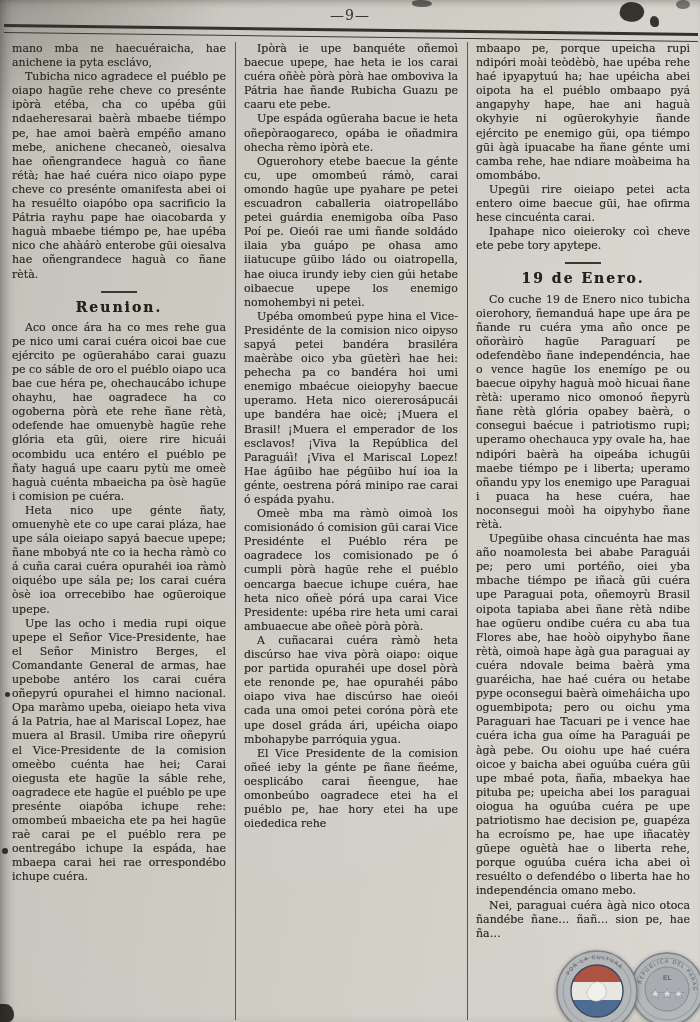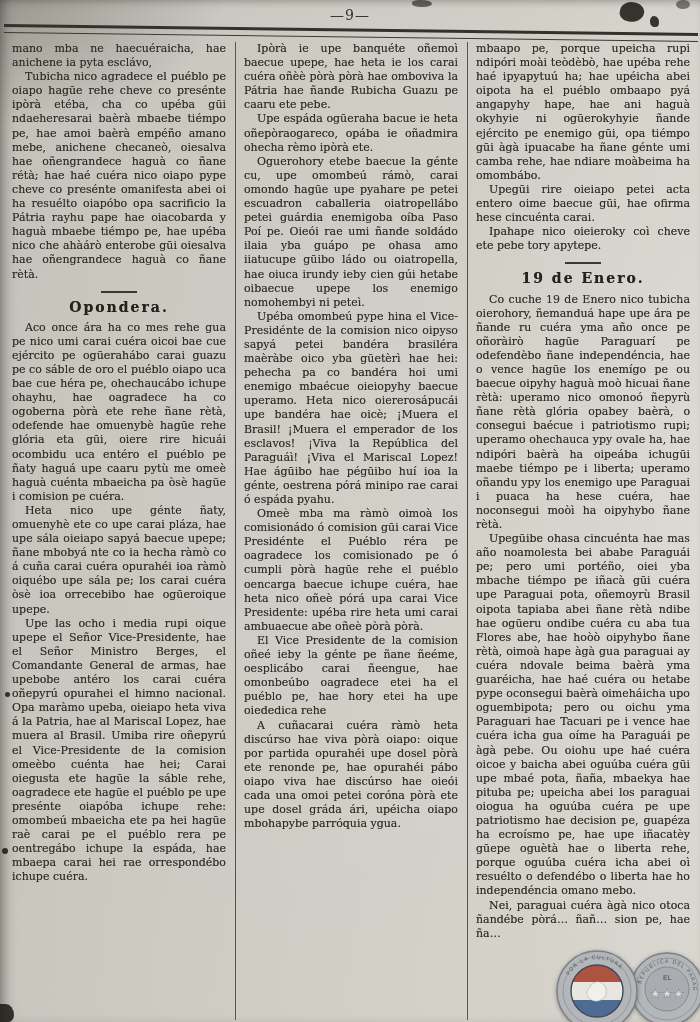--- a/index.html
+++ b/index.html
@@ -62,53 +62,53 @@
   <div class="ink-blob dot-a"></div>
   <div class="ink-blob dot-b"></div>
   <div class="ink-blob corner-mark"></div>
 
   <div class="columns">
 
     <div class="col">
       <p class="cont">mano mba ne haecuéraicha, hae anichene ia pyta esclávo,</p>
       <p>Tubicha nico agradece el puéblo pe oiapo hagūe rehe cheve co presénte ipòrà etéba, cha co upéba gūi ndaeheresarai baèrà mbaebe tiémpo pe, hae amoi baèrà empéño amano mebe, anichene checaneò, oiesalva hae oñengrandece haguà co ñane rétà; hae haé cuéra nico oiapo pype cheve co presénte omanifesta abei oi ha resuélto oiapóbo opa sacrificio la Pátria rayhu pape hae oiacobarda y haguà mbaebe tiémpo pe, hae upéba nico che ahàárò enterobe gūi oiesalva hae oñengrandece haguà co ñane rètà.</p>
       <div class="sep"></div>
-      <h2 class="section-heading">Opondera.</h2>
+      <h2 class="section-heading">Reunion.</h2>
       <p>Aco once ára ha co mes rehe gua pe nico umi carai cuéra oicoi bae cue ejército pe ogūerahábo carai guazu pe co sáble de oro el puéblo oiapo uca bae cue héra pe, ohechaucábo ichupe ohayhu, hae oagradece ha co ogoberna pòrà ete rehe ñane rètà, odefende hae omuenybè hagūe rehe glória eta gūi, oiere rire hicuái ocombidu uca entéro el puéblo pe ñaty haguá upe caaru pytù me omeè haguà cuénta mbaeicha pa òsè hagūe i comision pe cuéra.</p>
       <p>Heta nico upe génte ñaty, omuenyhè ete co upe carai pláza, hae upe sála oieiapo sapyá baecue upepe; ñane mbobyá nte co ia hecha ràmò co á cuña carai cuéra opurahéi ioa ràmò oiquébo upe sála pe; los carai cuéra òsè ioa orrecebibo hae ogūeroique upepe.</p>
       <p>Upe las ocho i media rupi oique upepe el Señor Vice-Presidente, hae el Señor Ministro Berges, el Comandante General de armas, hae upebobe antéro los carai cuéra oñepyrú opurahei el himno nacional. Opa maràmo upeba, oieiapo heta viva á la Patria, hae al Mariscal Lopez, hae muera al Brasil. Umiba rire oñepyrú el Vice-Presidente de la comision omeèbo cuénta hae hei; Carai oiegusta ete hagūe la sáble rehe, oagradece ete hagūe el puéblo pe upe presénte oiapóba ichupe rehe: omombeú mbaeicha ete pa hei hagūe raè carai pe el puéblo rera pe oentregábo ichupe la espáda, hae mbaepa carai hei rae orrespondébo ichupe cuéra.</p>
     </div>
 
     <div class="gutter">
       <div class="col-rule"></div>
     </div>
 
     <div class="col">
       <p>Ipòrà ie upe banquéte oñemoì baecue upepe, hae heta ie los carai cuéra oñèè pòrà pòrà hae omboviva la Pátria hae ñande Rubicha Guazu pe caaru ete pebe.</p>
       <p>Upe espáda ogūeraha bacue ie heta oñepòraogareco, opába ie oñadmira ohecha rèmo ipòrà ete.</p>
       <p>Oguerohory etebe baecue la génte cu, upe omombeú rámò, carai omondo hagūe upe pyahare pe petei escuadron caballeria oiatropellábo petei guárdia enemigoba oíba Paso Poí pe. Oieói rae umi ñande soldádo ilaia yba guápo pe ohasa amo iiatucupe gūibo ládo ou oiatropella, hae oiuca irundy ieby cien gúi hetabe oibaecue upepe los enemigo nomohembyi ni peteì.</p>
       <p>Upéba omombeú pype hina el Vice-Presidénte de la comision nico oipyso sapyá petei bandéra brasiléra maèràbe oico yba gūetèrì hae hei: pehecha pa co bandéra hoi umi enemigo mbaécue oieiopyhy baecue uperamo. Heta nico oiererosápucái upe bandéra hae oicè; ¡Muera el Brasil! ¡Muera el emperador de los esclavos! ¡Viva la República del Paraguáì! ¡Viva el Mariscal Lopez! Hae ágūibo hae pégūibo huí ioa la génte, oestrena pórá minipo rae carai ó espáda pyahu.</p>
       <p>Omeè mba ma ràmò oimoà los comisionádo ó comision gūi carai Vice Presidénte el Puéblo réra pe oagradece los comisionado pe ó cumpli pòrà hagūe rehe el puéblo oencarga baecue ichupe cuéra, hae heta nico oñeè pórá upa carai Vice Presidente: upéba rire heta umi carai ambuaecue abe oñeè pòrà pòrà.</p>
+      <p>A cuñacarai cuéra ràmò heta discúrso hae viva pòrà oiapo: oique por partida opurahéi upe dosel pòrà ete renonde pe, hae opurahéi pábo oiapo viva hae discúrso hae oieói cada una omoi petei coróna pòrà ete upe dosel gráda ári, upéicha oiapo mbohapybe parróquia ygua.</p>
       <p>El Vice Presidente de la comision oñeé ieby la génte pe ñane ñeéme, oesplicábo carai ñeengue, hae omonbeúbo oagradece etei ha el puéblo pe, hae hory etei ha upe oiededica rehe</p>
-      <p>A cuñacarai cuéra ràmò heta discúrso hae viva pòrà oiapo: oique por partida opurahéi upe dosel pòrà ete renonde pe, hae opurahéi pábo oiapo viva hae discúrso hae oieói cada una omoi petei coróna pòrà ete upe dosel gráda ári, upéicha oiapo mbohapybe parróquia ygua.</p>
     </div>
 
     <div class="gutter">
       <div class="col-rule"></div>
     </div>
 
     <div class="col">
       <p class="cont">mbaapo pe, porque upeicha rupi ndipóri moài teòdèbò, hae upéba rehe haé ipyapytuú ha; hae upéicha abei oipota ha el puéblo ombaapo pyá angapyhy hape, hae ani haguà okyhyie ni ogūerokyhyie ñande ejército pe enemigo gūi, opa tiémpo gūi àgà ipuacabe ha ñane génte umi camba rehe, hae ndiare moàbeima ha omombábo.</p>
       <p>Upegūi rire oieiapo petei acta entero oime baecue gūi, hae ofirma hese cincuénta carai.</p>
       <p>Ipahape nico oieieroky coì cheve ete pebe tory apytepe.</p>
       <div class="sep"></div>
       <h2 class="section-heading">19 de Enero.</h2>
       <p>Co cuche 19 de Enero nico tubicha oierohory, ñemanduá hape upe ára pe ñande ru cuéra yma año once pe oñoràirò hagūe Paraguarí pe odefendèbo ñane independéncia, hae o vence hagūe los enemígo pe ou baecue oipyhy haguà moò hicuai ñane rètà: uperamo nico omonoó ñepyrù ñane rètà glória opabey baèrà, o consegui baécue i patriotismo rupi; uperamo ohechauca ypy ovale ha, hae ndipóri baèrà ha oipeába ichugūi maebe tiémpo pe i liberta; uperamo oñandu ypy los enemigo upe Paraguai i puaca ha hese cuéra, hae noconsegui moòì ha oipyhybo ñane rètà.</p>
       <p>Upegūibe ohasa cincuénta hae mas año noamolesta bei ababe Paraguái pe; pero umi portéño, oiei yba mbache tiémpo pe iñacà gūi cuéra upe Paraguai pota, oñemoyrù Brasil oipota tapiaba abei ñane rètà ndibe hae ogūeru ondibe cuéra cu aba tua Flores abe, hae hoòò oipyhybo ñane rètà, oimoà hape àgà gua paraguai ay cuéra ndovale beima baèrà yma guaréicha, hae haé cuéra ou hetabe pype oconsegui baèrà oimeháicha upo oguembipota; pero ou oichu yma Paraguari hae Tacuari pe i vence hae cuéra icha gua oíme ha Paraguái pe àgà pebe. Ou oiohu upe haé cuéra oicoe y baicha abei oguúba cuéra gūi upe mbaé pota, ñaña, mbaekya hae pituba pe; upeicha abei los paraguai oiogua ha oguúba cuéra pe upe patriotismo hae decision pe, guapéza ha ecroísmo pe, hae upe iñacatèy gūepe oguètà hae o liberta rehe, porque oguúba cuéra icha abei oì resuélto o defendébo o liberta hae ho independéncia omano mebo.</p>
-      <p>Nei, paraguai cuéra àgà nico otoca ñandébe pòrá… ñañ… sion pe, hae ña…</p>
+      <p>Nei, paraguai cuéra àgà nico otoca ñandébe ñane… ñañ… sion pe, hae ña…</p>
     </div>
 
   </div>
 
   <div class="stamp stamp-star">
     <svg width="74" height="74" viewBox="-37 -37 74 74">
       <defs>
         <path id="starRing" d="M -26,0 A 26,26 0 0 1 26,0"></path>
       </defs>
       <circle r="36" fill="#b4b7ba" stroke="#7e8185" stroke-width="1.5"></circle>

